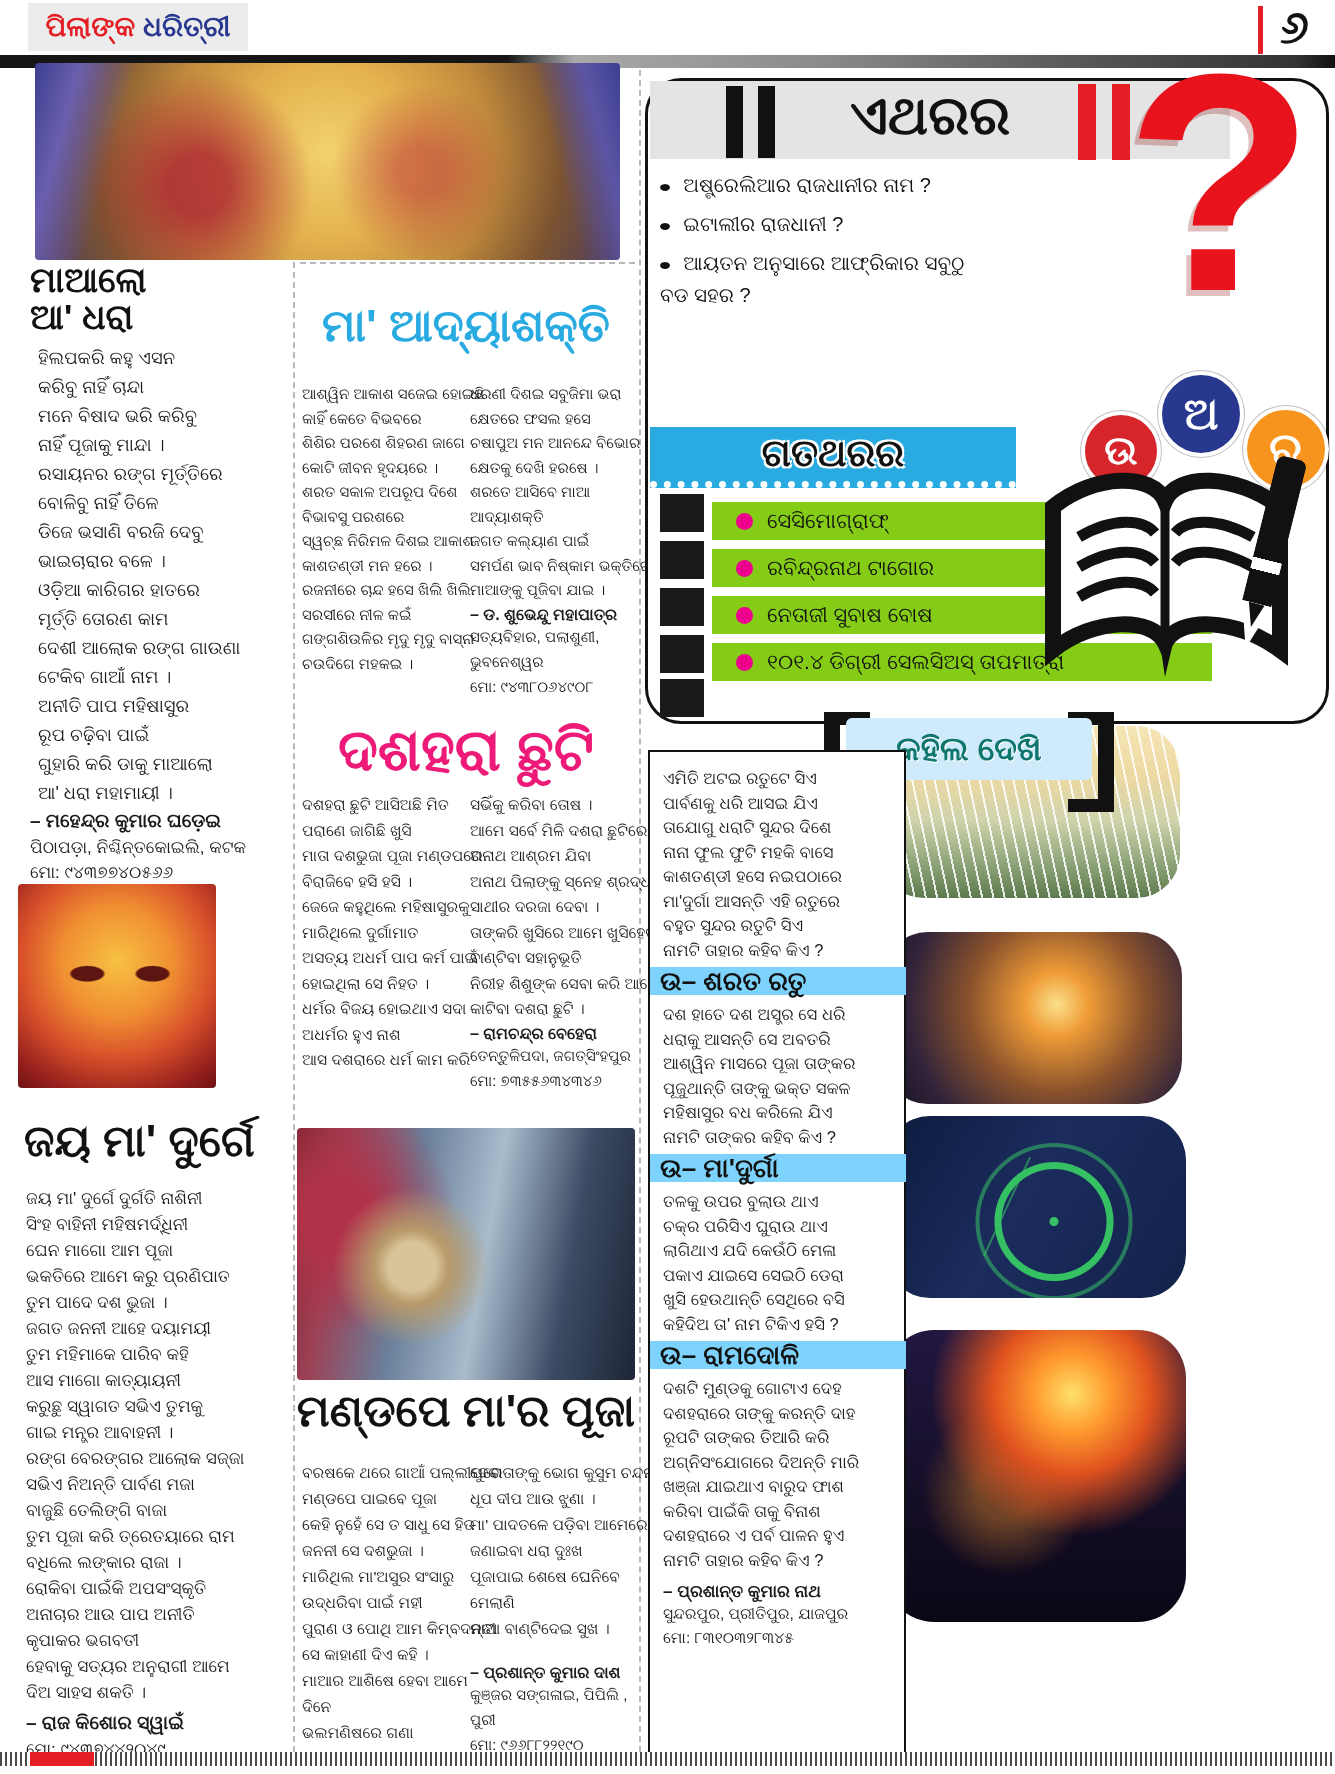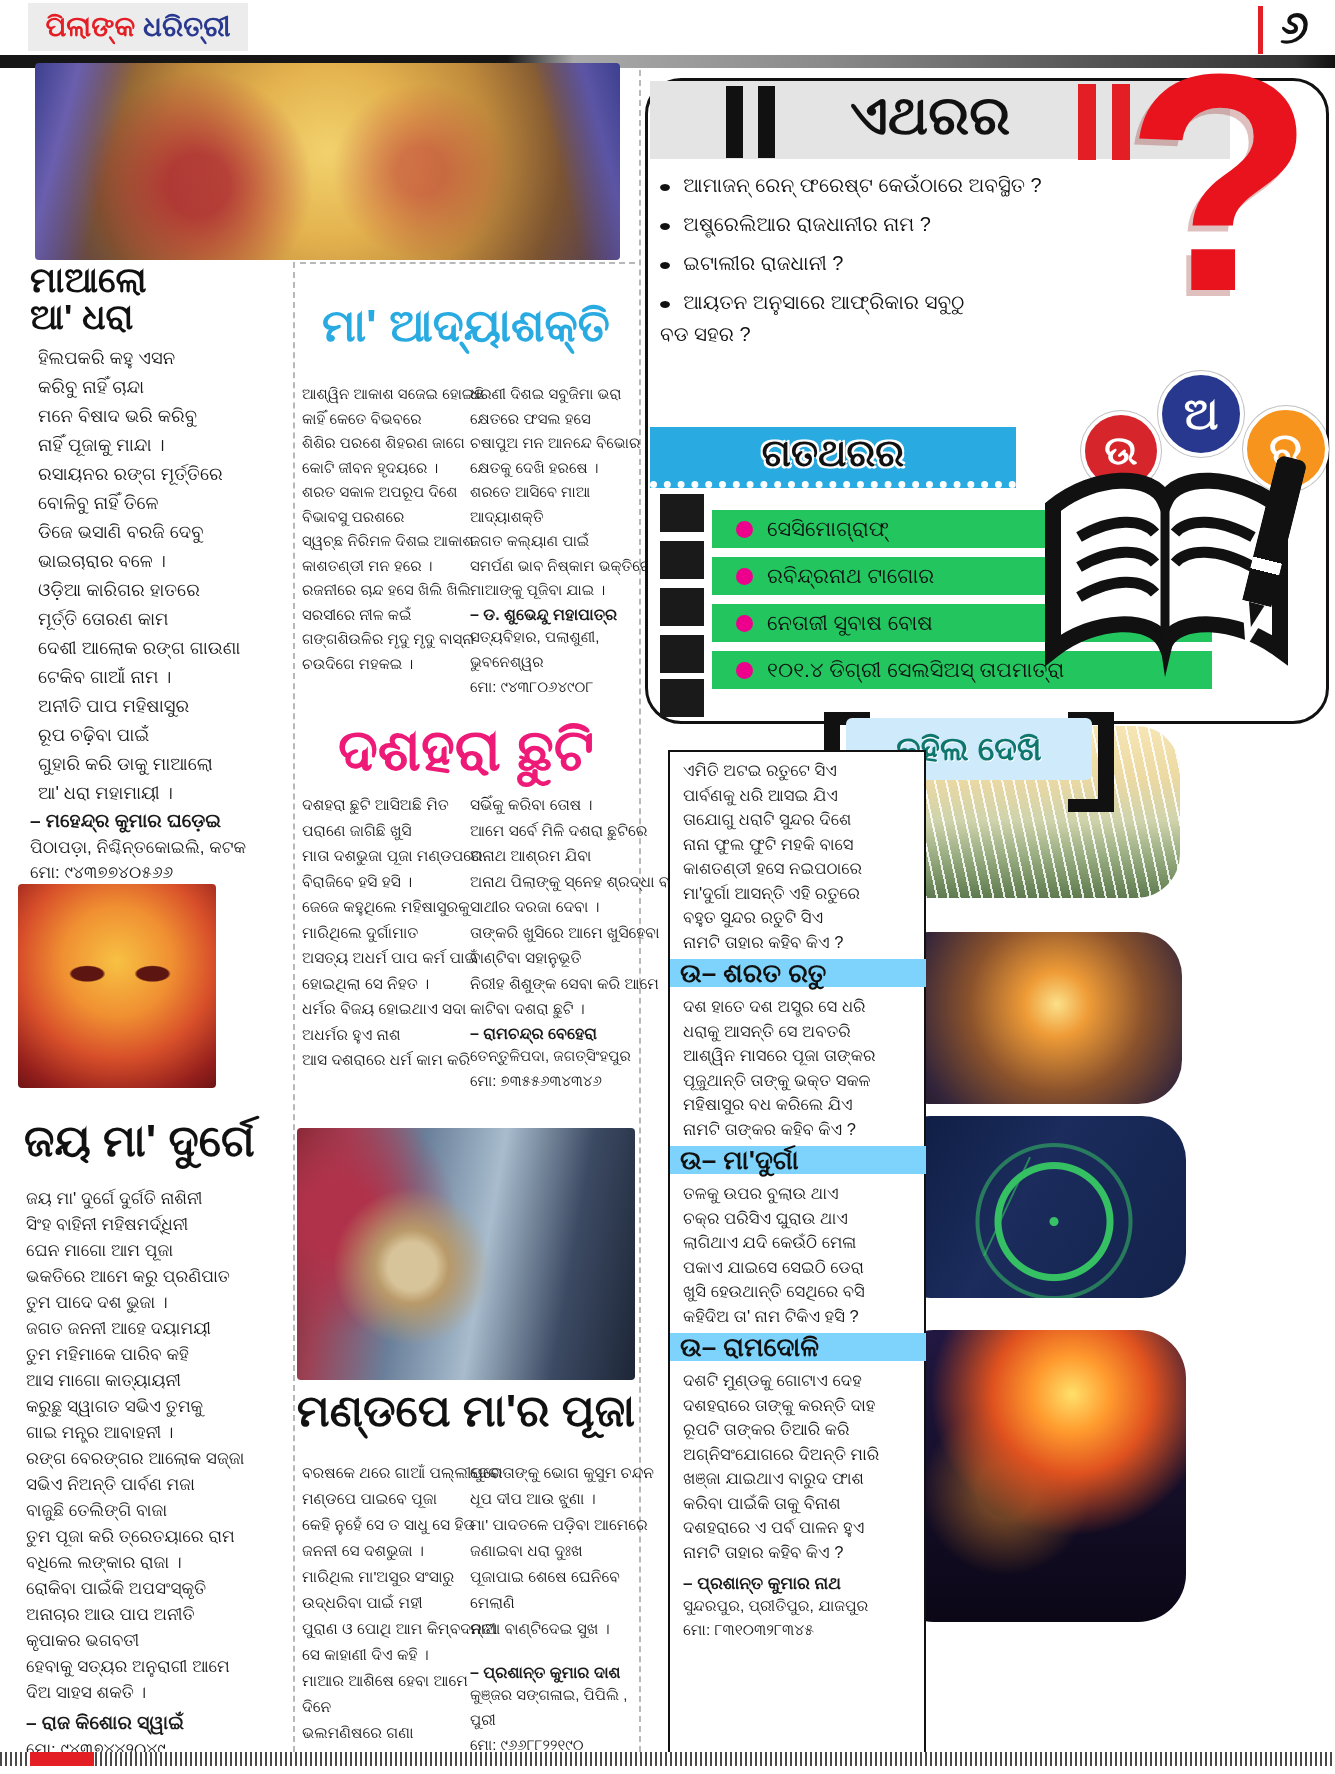--- a/index.html
+++ b/index.html
@@ -82,21 +82,21 @@
     display:flex;align-items:center;justify-content:center;}
   .gata-title{font-size:38px;font-weight:bold;color:#111;
     text-shadow:-2px -2px 0 #fff,2px -2px 0 #fff,-2px 2px 0 #fff,2px 2px 0 #fff;}
   .circle{border-radius:50%;display:flex;align-items:center;justify-content:center;
     color:#fff;font-weight:bold;border:4px solid #fff;box-shadow:0 0 0 1px rgba(0,0,0,.25);}
   .circle-red{left:1081px;top:411px;width:72px;height:72px;background:#d6252b;font-size:40px;}
   .circle-blue{left:1158px;top:371px;width:78px;height:78px;background:#28388f;font-size:44px;}
   .circle-orange{left:1243px;top:406px;width:78px;height:78px;background:#f7941e;font-size:44px;}
   .ans-row{left:652px;height:38px;}
   .ans-sq{position:absolute;left:8px;top:0;width:44px;height:38px;background:#1a1a1a;}
-  .ans-bar{position:absolute;left:60px;top:16px;width:500px;height:38px;background:#22c55e;display:flex;align-items:center;}
+  .ans-bar{position:absolute;left:60px;top:8px;width:500px;height:38px;background:#84cc16;display:flex;align-items:center;}
   .ans-dot{width:17px;height:17px;border-radius:50%;background:#ec008c;margin:0 14px 0 24px;flex:0 0 auto;}
   .ans-text{font-size:21px;color:#111;white-space:nowrap;}
   
   .book{left:1035px;top:445px;width:265px;height:265px;}
   .pencil{left:1252px;top:455px;width:30px;height:215px;transform:rotate(14deg);}
   .pencil .body{position:absolute;left:0;top:0;width:30px;height:150px;background:#111;
     border-radius:8px 8px 0 0;
     background-image:linear-gradient(#111 0 70%, #fff 70% 78%, #111 78% 100%);}
   .pencil .tip{position:absolute;left:0;top:150px;width:0;height:0;
     border-left:15px solid transparent;border-right:15px solid transparent;border-top:46px solid #fff;}
@@ -104,21 +104,21 @@
     border-left:8px solid transparent;border-right:8px solid transparent;border-top:24px solid #111;}
   
   .kahila-header{left:838px;top:712px;width:262px;height:74px;}
   .kahila-bracket{position:absolute;top:0;width:30px;height:74px;}
   .kb-left{left:-14px;border-left:16px solid #111;border-top:13px solid #111;border-bottom:13px solid #111;}
   .kb-right{right:-14px;border-right:16px solid #111;border-top:13px solid #111;border-bottom:13px solid #111;}
   .kahila-blue{position:absolute;left:8px;top:6px;width:246px;height:62px;background:#cfeafb;border-radius:6px;
     display:flex;align-items:center;justify-content:center;font-size:33px;font-weight:bold;color:#0f766e;
     text-shadow:1px 1px 0 #fff;}
   .riddle-box{left:648px;top:750px;width:258px;height:1014px;border:2px solid #111;background:#fff;
-    padding:6px 0 0 13px;box-sizing:border-box;margin-left:20px;}
+    padding:14px 0 0 13px;box-sizing:border-box;}
   .riddle-lines .pline{font-size:16.5px;line-height:24.5px;}
   .riddle-ans{margin:5px 0 7px -13px;width:256px;height:28px;background:#7dd3fc;
     display:flex;align-items:center;padding-left:10px;box-sizing:border-box;
     font-size:26px;font-weight:bold;color:#111;white-space:nowrap;}
   .riddle-by{margin-top:10px;}
   .riddle-by .byline{font-size:17px;}
   .riddle-by .addr{font-size:15.5px;line-height:24px;}
   
   .rib{left:0;top:1752px;width:1335px;height:14px;
     background:repeating-linear-gradient(90deg,#4a4a4a 0 2px,#fff 2px 5px);}
@@ -299,21 +299,20 @@
 <div class="abs quiz-box"></div>
 <div class="abs quiz-band"></div>
 <div class="abs bar-black" style="left:726px;"></div>
 <div class="abs bar-black" style="left:758px;"></div>
 <div class="abs quiz-title">ଏଥରର</div>
 <div class="abs bar-red" style="left:1078px;"></div>
 <div class="abs bar-red" style="left:1112px;"></div>
 <div class="abs qmark">?</div>
 
 <div class="abs q-list">
-    <div class="q-item">ଆମାଜନ୍ ରେନ୍ ଫରେଷ୍ଟ କେଉଁଠାରେ ଅବସ୍ଥିତ ?</div>
     <div class="q-item">ଅଷ୍ଟ୍ରେଲିଆର ରାଜଧାନୀର ନାମ ?</div>
     <div class="q-item">ଇଟାଲୀର ରାଜଧାନୀ ?</div>
     <div class="q-item">ଆୟତନ ଅନୁସାରେ ଆଫ୍ରିକାର ସବୁଠୁ
 ବଡ ସହର ?</div>
   </div>
 
 <div class="abs gata-band">
   <span class="gata-title">ଗତଥରର</span>
 </div>
 

